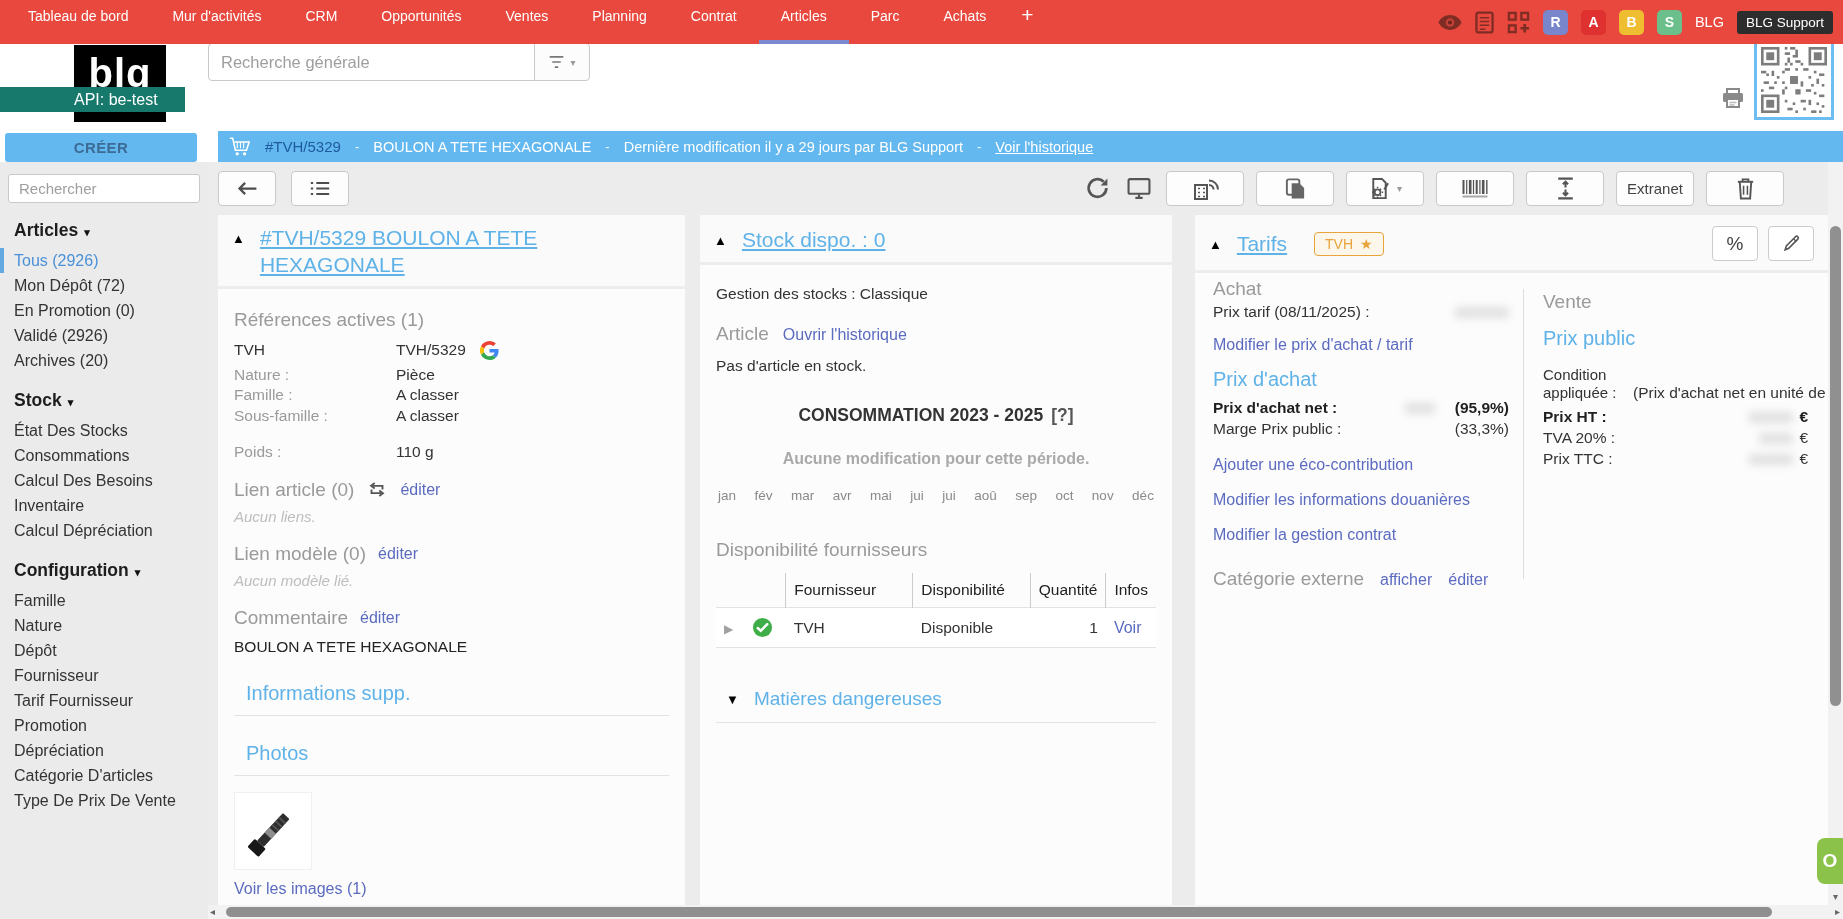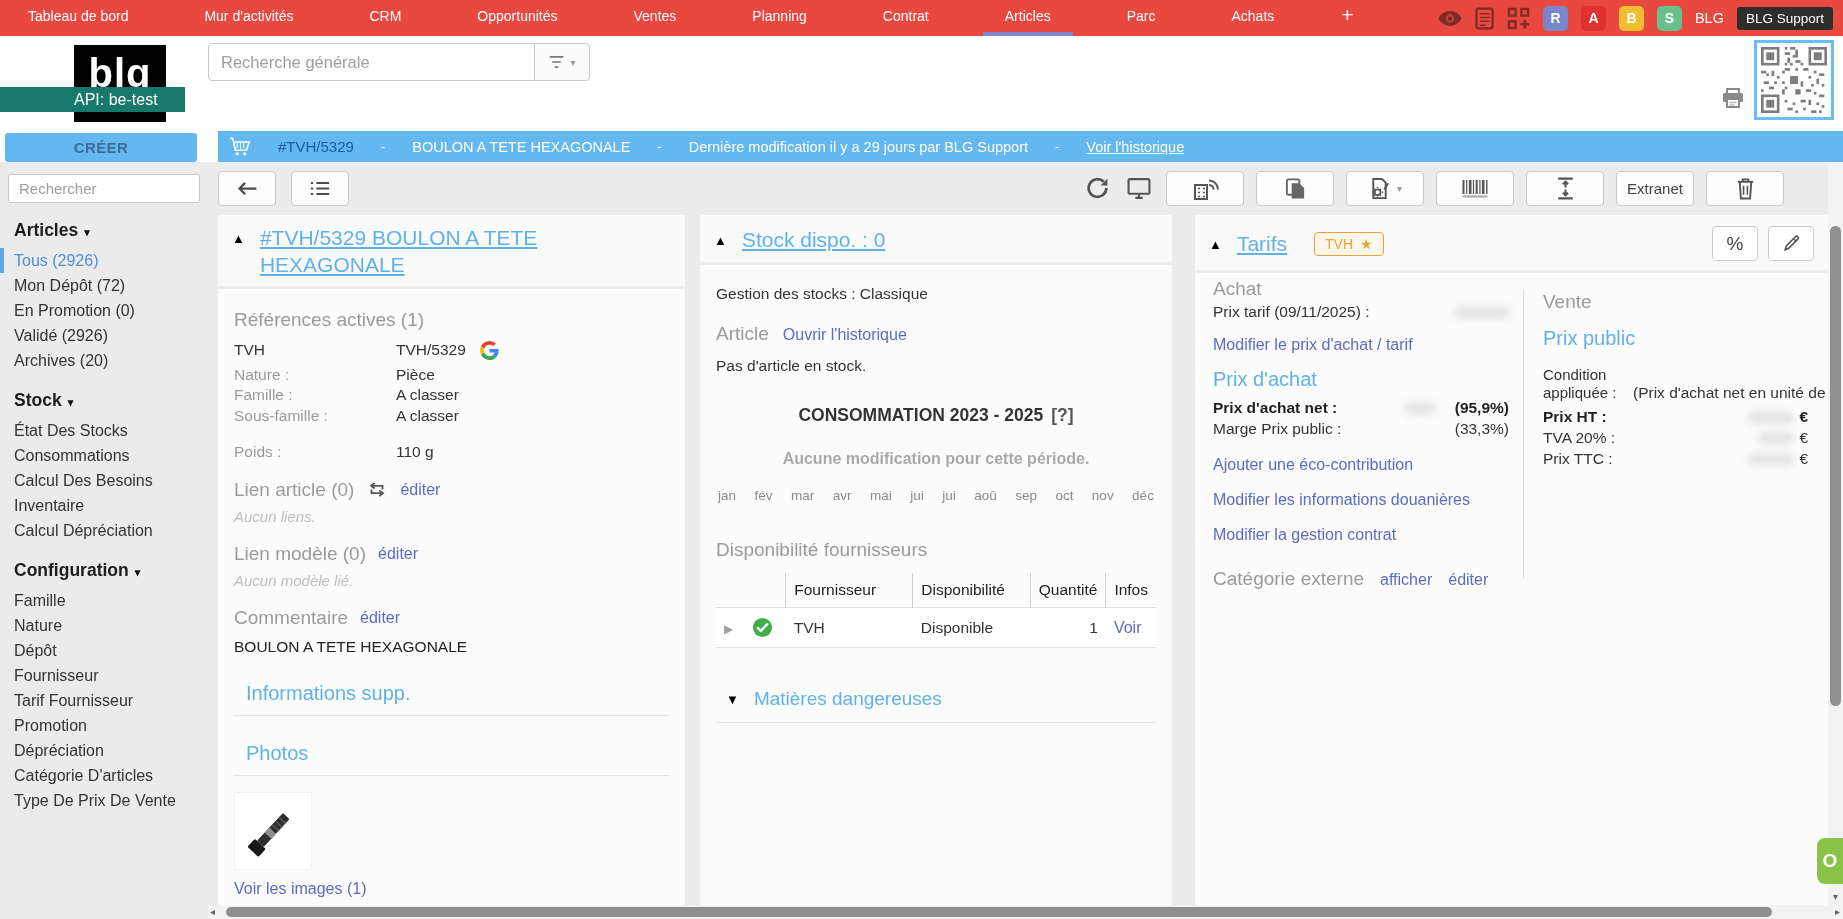--- a/index.html
+++ b/index.html
@@ -1,21 +1,21 @@
 <!DOCTYPE html>
 <html><head>
 <meta charset="utf-8">
 <style>
   * { box-sizing: border-box; margin: 0; padding: 0; }
   html,body { width:1843px; height:919px; overflow:hidden; }
   body { font-family:"Liberation Sans", sans-serif; background:#ececec; position:relative; color:#333; }
   svg { display:block; }
 
   
-  .topnav { position:absolute; top:0; left:0; right:0; height:36px; background:#e8483d; display:flex; align-items:stretch; padding-left:6px; z-index:20;gap:32px; }
+  .topnav { position:absolute; top:0; left:0; right:0; height:44px; background:#e8483d; display:flex; align-items:stretch; padding-left:6px; z-index:20; }
   .nav-item { line-height:32px; padding:0 22px; font-size:14px; color:#fff; cursor:pointer; white-space:nowrap; }
   .nav-item.active { box-shadow: inset 0 -4px 0 #7c89d0; }
   .nav-plus { line-height:29px; font-size:21px; padding:0 13px; color:#fff; cursor:pointer; }
   .nav-right { margin-left:auto; display:flex; align-items:center; gap:13px; padding-right:10px; }
   .nav-ic { display:flex; align-items:center; cursor:pointer; }
   .badge { width:25px; height:25px; border-radius:5px; color:#fff; font-weight:bold; font-size:14px; display:flex; align-items:center; justify-content:center; cursor:pointer; }
   .badge-r { background:#7986cb; } .badge-a { background:#e03131; }
   .badge-b { background:#eebe30; } .badge-s { background:#6abf8b; }
   .brand { font-size:14.5px; color:#fff; }
   .user-chip { background:#2d2d2d; color:#fff; font-size:13.5px; padding:4px 9px; border-radius:3px; cursor:pointer; white-space:nowrap; }
@@ -28,21 +28,21 @@
   .gsearch { position:absolute; left:208px; top:11px; width:327px; height:38px; border:1px solid #c9c9c9; border-radius:4px 0 0 4px; padding:0 12px; font-size:16.5px; color:#333; outline:none; font-family:inherit; }
   .gsearch::placeholder { color:#9e9e9e; }
   .gsearch-filter { position:absolute; left:534px; top:11px; width:56px; height:38px; border:1px solid #c9c9c9; border-radius:0 4px 4px 0; background:#fcfcfc; display:flex; align-items:center; justify-content:center; gap:5px; cursor:pointer; }
   .caret-sm { font-size:10px; color:#999; }
   .printer { position:absolute; right:98px; top:55px; cursor:pointer; }
   .qr { position:absolute; right:9px; top:8px; width:80px; height:80px; border:3px solid #6cbdf2; background:#fff; display:flex; align-items:center; justify-content:center; }
 
   
   .left-white { position:absolute; top:131px; left:0; width:218px; height:31px; background:#fff; }
   .create-btn { position:absolute; top:133px; left:5px; width:192px; height:29px; background:#63b8f0; border:none; border-radius:3px; color:#3c6b96; font-weight:bold; font-size:15px; letter-spacing:.4px; cursor:pointer; font-family:inherit; z-index:7; }
-  .record-bar { position:absolute; top:131px; left:218px; right:0; height:31px; background:#63b8f0; display:flex; align-items:center; gap:27px; padding-left:11px; color:#fff; font-size:14.5px; }
+  .record-bar { position:absolute; top:131px; left:218px; right:0; height:31px; background:#63b8f0; display:flex; align-items:center; gap:14px; padding-left:11px; color:#fff; font-size:14.5px; }
   .rec-id { color:#1d5a9e; font-size:15px; }
   .rec-sep { font-size:13px; opacity:.95; }
   .rec-hist { color:#fff; text-decoration:underline; cursor:pointer; }
 
   
   .toolbar { position:absolute; top:162px; left:208px; right:15px; height:53px; }
   .tb-left { position:absolute; left:10px; top:9px; display:flex; gap:15px; }
   .tb-right { position:absolute; right:44px; top:9px; display:flex; gap:12px; align-items:center; }
   .tb-btn { min-width:78px; height:35px; background:#fdfdfd; border:1px solid #c9c9c9; border-radius:4px; display:inline-flex; align-items:center; justify-content:center; gap:6px; color:#444; font-size:15px; cursor:pointer; font-family:inherit; }
   .tb-btn.small { min-width:58px; }
@@ -592,21 +592,21 @@
           </span>
       </button>
     </span>
   </div>
   <div class="p-body">
     <div class="t-wrap">
       <div class="t-div"></div>
       <div class="col-achat">
         <div class="glabel" style="margin-top:1px">Achat</div>
         <div class="pr-row t-block">
-          <span>Prix tarif (09/11/2025) :</span>
+          <span>Prix tarif (08/11/2025) :</span>
           <span class="pr-right">
               <span class="blurv" style="width:54px"></span>
             </span>
         </div>
         <div class="lnk-row"><a class="lnk">Modifier le prix d'achat / tarif</a></div>
         <div class="bluehead" style="margin:14px 0 8px 0">Prix d'achat</div>
         <div class="pr-row">
           <span class="b">Prix d'achat net :</span>
           <span class="pr-right">
               <span class="blurv" style="width:30px"></span>

